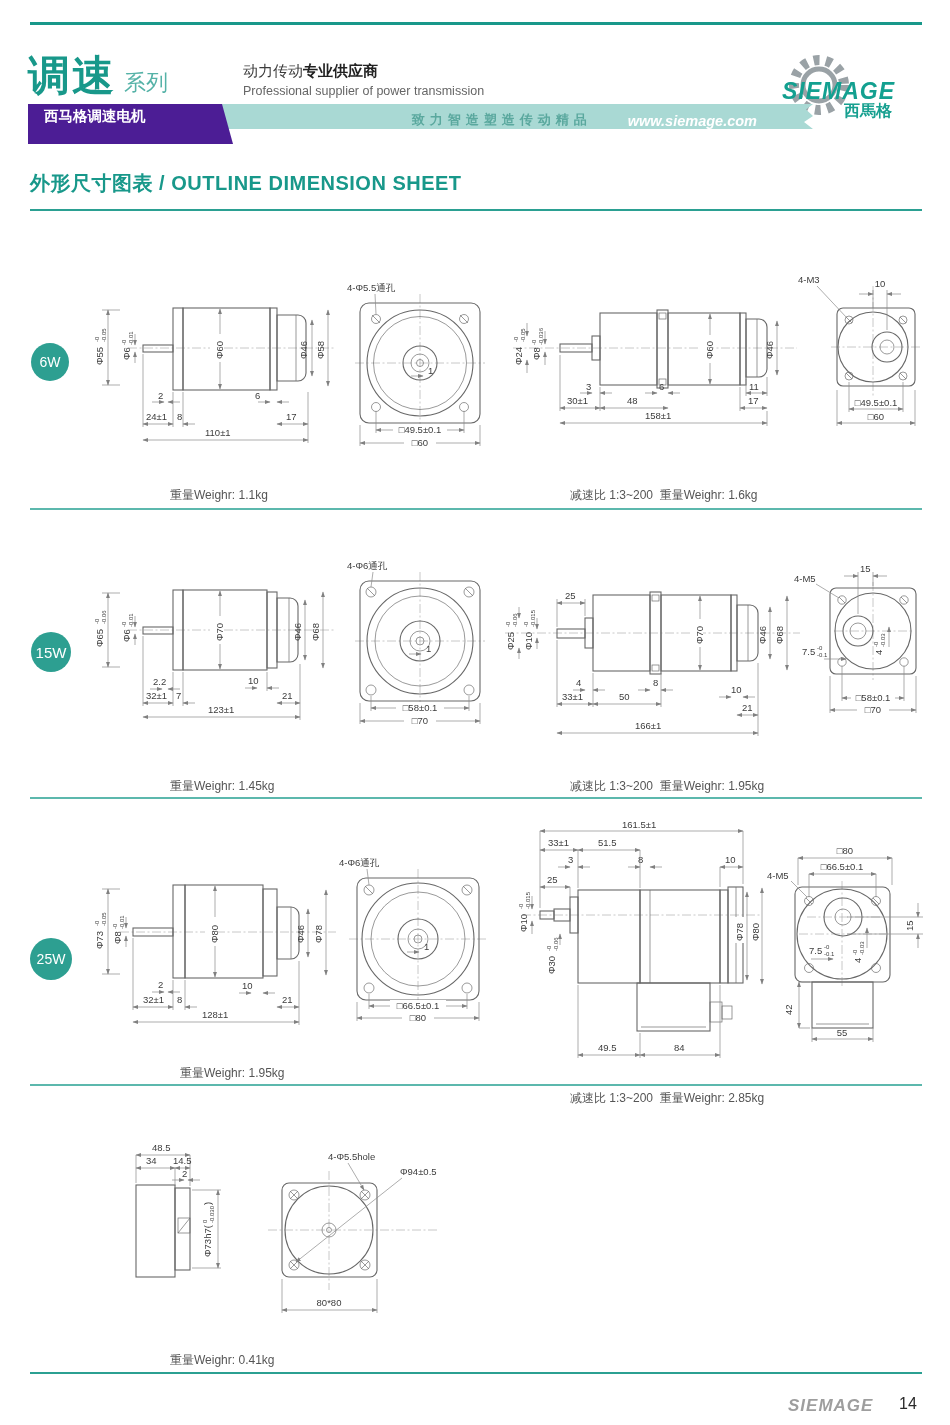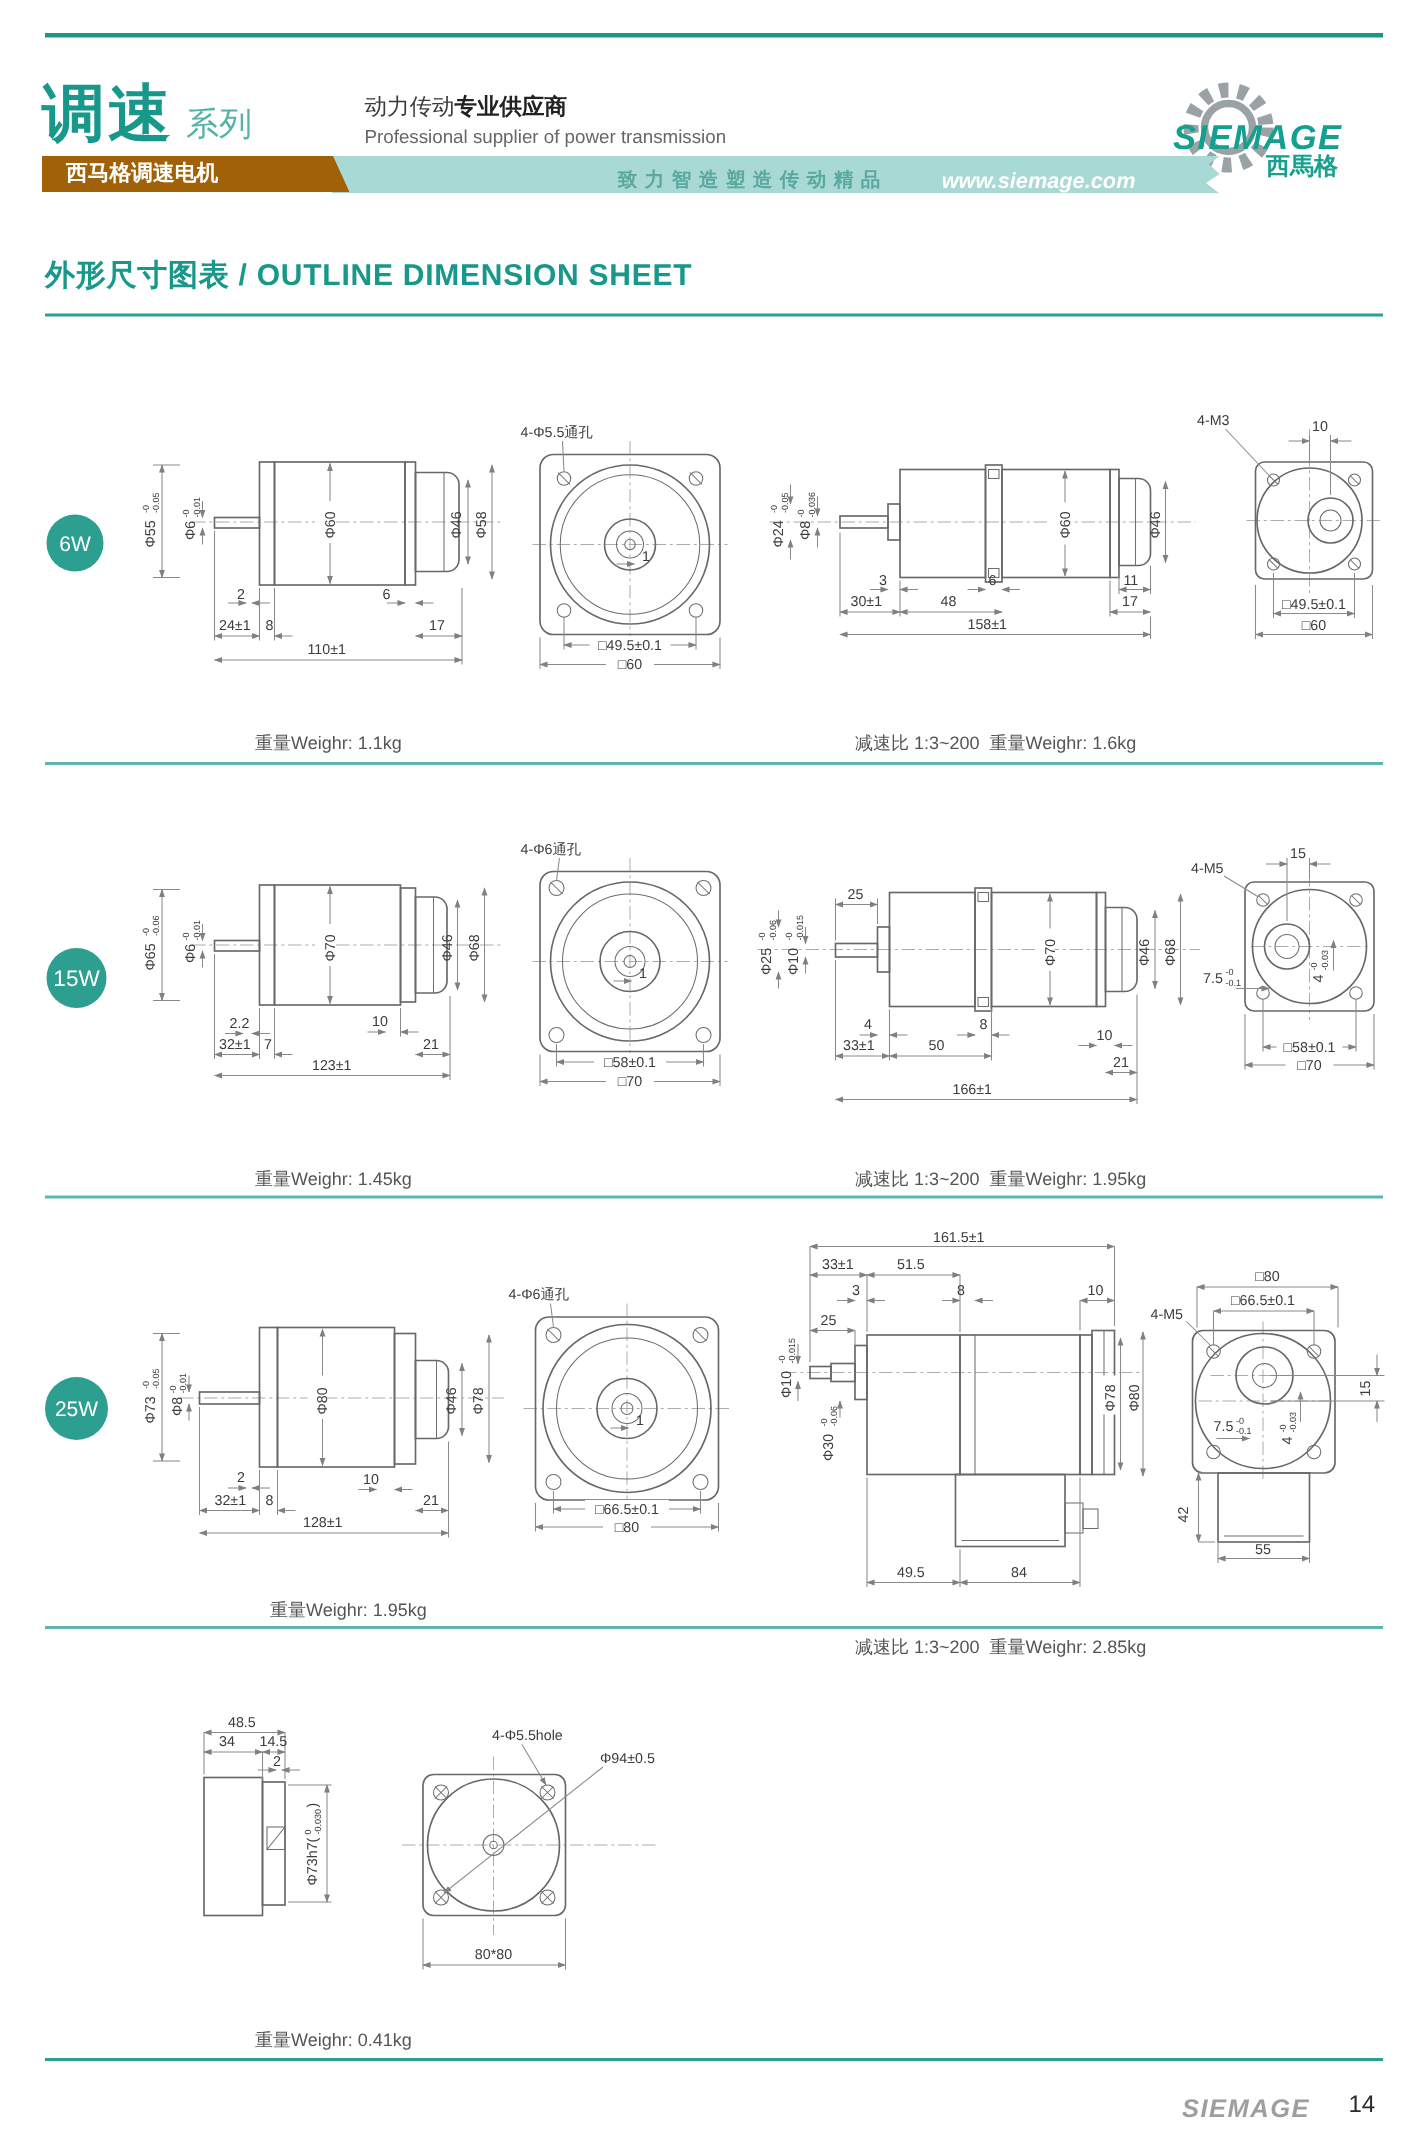--- a/index.html
+++ b/index.html
@@ -8,21 +8,21 @@
   .abs{position:absolute}
   
   .topline{left:30px;right:28px;top:22px;height:3px;background:#18988a}
   .brand{left:28px;top:48px;white-space:nowrap}
   .bcn{font-size:42px;font-weight:bold;color:#18988a;letter-spacing:2px}
   .bsub{font-size:22px;color:#55b2a7;margin-left:8px}
   .tagline{left:243px;top:62px}
   .tl-cn{font-size:15px;color:#3b3b3b}
   .tl-cn b{color:#222}
   .tl-en{font-size:12.5px;color:#666;margin-top:3px}
-  .banner{left:28px;top:104px;width:205px;height:24px;background:#a16207;color:#fff;
+  .banner{left:28px;top:104px;width:205px;height:40px;background:#4c1d95;color:#fff;
           font-size:14.5px;font-weight:bold;line-height:25px;padding-left:16px;z-index:2;
           clip-path:polygon(0 0,calc(100% - 11px) 0,100% 100%,0 100%);box-sizing:border-box}
   .strip{left:221px;top:104px;width:592px;height:25px;background:#a9d9d4;z-index:1;
          display:flex;align-items:flex-end;justify-content:flex-end;gap:36px;
          padding-right:56px;box-sizing:border-box;
          clip-path:polygon(0 0,100% 0,calc(100% - 7px) 22%,100% 48%,calc(100% - 9px) 72%,100% 100%,0 100%)}
   .strip-slogan{color:#5aa89e;letter-spacing:5px;font-size:13px;font-weight:bold}
   .strip-web{color:#fff;font-style:italic;font-weight:bold;font-size:14.5px}
   .logo{left:782px;top:45px;width:160px;height:85px}
   .logo-name{position:absolute;left:0;top:33px;font-size:23px;font-style:italic;font-weight:900;
@@ -473,21 +473,21 @@
   <line class="dl" x1="126" y1="124" x2="126" y2="161"></line>
   <line class="dl da" x1="40" y1="158" x2="126" y2="158"></line>
   <rect class="wbg" x="67" y="152" width="32" height="10"></rect>
   <text class="dm" x="83" y="161" text-anchor="middle">□70</text>
 </svg>
 
 <div class="abs cap" style="left:170px;top:778px">重量Weighr: 1.45kg</div>
 <div class="abs cap" style="left:570px;top:778px">减速比 1:3~200  重量Weighr: 1.95kg</div>
 <div class="abs sep" style="top:797px"></div>
 
-<div class="abs badge" style="left:30px;top:918px;width:42px;height:42px;font-size:14px">25W</div>
+<div class="abs badge" style="left:30px;top:938px;width:42px;height:42px;font-size:14px">25W</div>
 
 <svg class="abs" style="left:90px;top:833px" width="250" height="222">
   <line class="cl" x1="30" y1="99" x2="246" y2="99"></line>
   <g class="ol">
     <rect x="43" y="95" width="40" height="8"></rect>
     <rect x="83" y="52" width="12" height="93"></rect>
     <rect x="95" y="52" width="78" height="93"></rect>
     <rect x="173" y="56" width="14" height="87"></rect>
     <path d="M187,74 h14 a8,8 0 0 1 8,8 v36 a8,8 0 0 1 -8,8 h-14 z"></path>
     <line class="ol2" x1="201" y1="74" x2="201" y2="126"></line>

